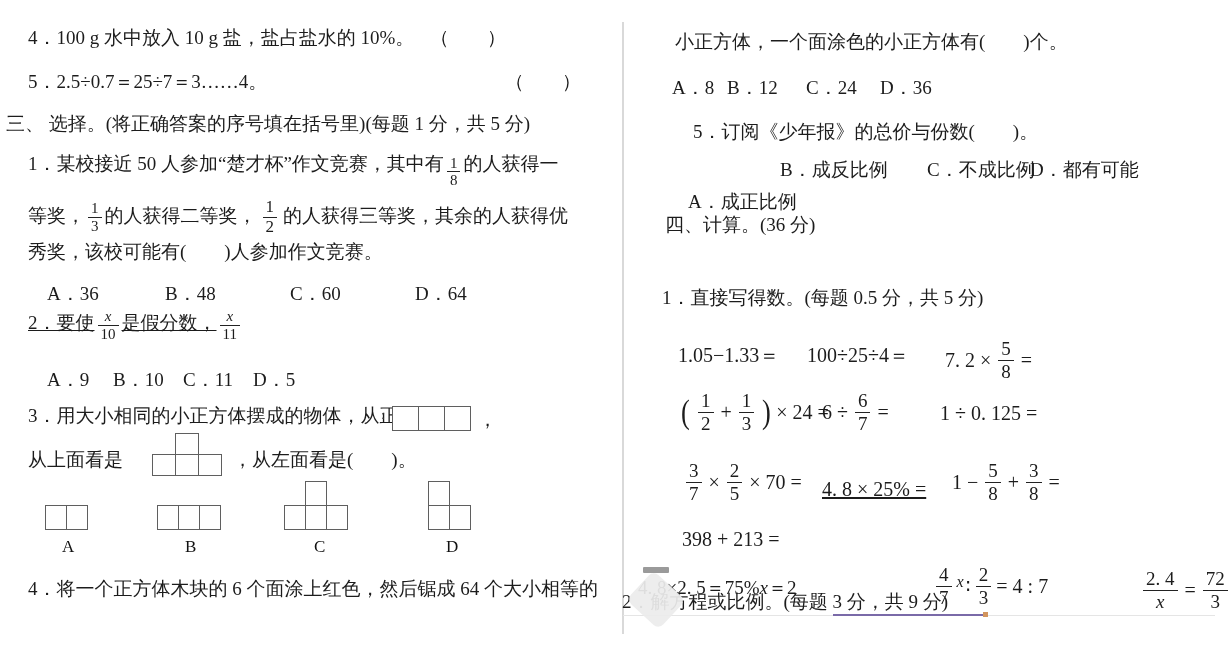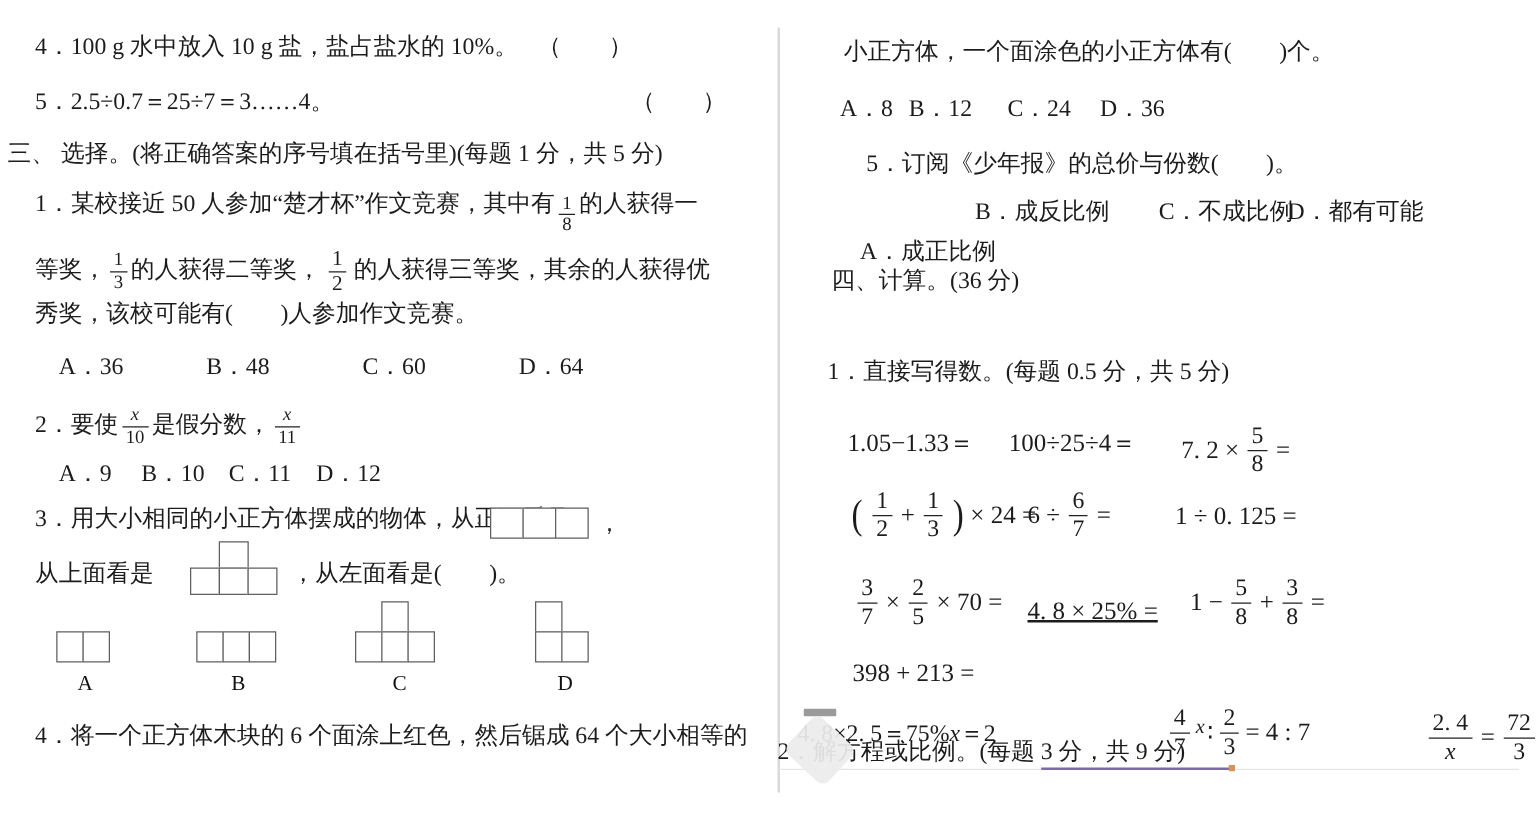--- a/index.html
+++ b/index.html
@@ -55,28 +55,28 @@
     <span>等奖，</span><span class="fr fr15 mid"><span class="n">1</span><span class="d">3</span></span><span>的人获得二等奖，</span><span class="fr fr15 mid" style="font-size:17px;margin:0 6px;"><span class="n">1</span><span class="d">2</span></span><span>的人获得三等奖，其余的人获得优</span>
   </div>
 
   <div class="line" style="left:28px;top:240px;">秀奖，该校可能有(　　)人参加作文竞赛。</div>
 
   <div class="line" style="left:47px;top:282px;">A．36</div>
   <div class="line" style="left:165px;top:282px;">B．48</div>
   <div class="line" style="left:290px;top:282px;">C．60</div>
   <div class="line" style="left:415px;top:282px;">D．64</div>
 
-  <div class="line" style="left:28px;top:324px;">
+  <div class="line" style="left:28px;top:308px;text-decoration:underline;">
     <span>2．要使</span><span class="fr fr15 mid"><span class="n ix">x</span><span class="d">10</span></span><span>是假分数，</span><span class="fr fr15 mid"><span class="n ix">x</span><span class="d">11</span></span>
   </div>
 
   <div class="line" style="left:47px;top:368px;">A．9</div>
   <div class="line" style="left:113px;top:368px;">B．10</div>
   <div class="line" style="left:183px;top:368px;">C．11</div>
-  <div class="line" style="left:253px;top:368px;">D．12</div>
+  <div class="line" style="left:253px;top:368px;">D．5</div>
 
   <div class="line" style="left:28px;top:404px;">3．用大小相同的小正方体摆成的物体，从正面看是</div>
   <div class="tinycolon" style="left:381px;top:407px;">:</div>
   <div class="line" style="left:478px;top:408px;">，</div>
 
   <div class="line" style="left:28px;top:448px;">从上面看是</div>
   <div class="line" style="left:233px;top:448px;">，从左面看是(　　)。</div>
 
   <div class="line" style="left:28px;top:577px;">4．将一个正方体木块的 6 个面涂上红色，然后锯成 64 个大小相等的</div>
 

